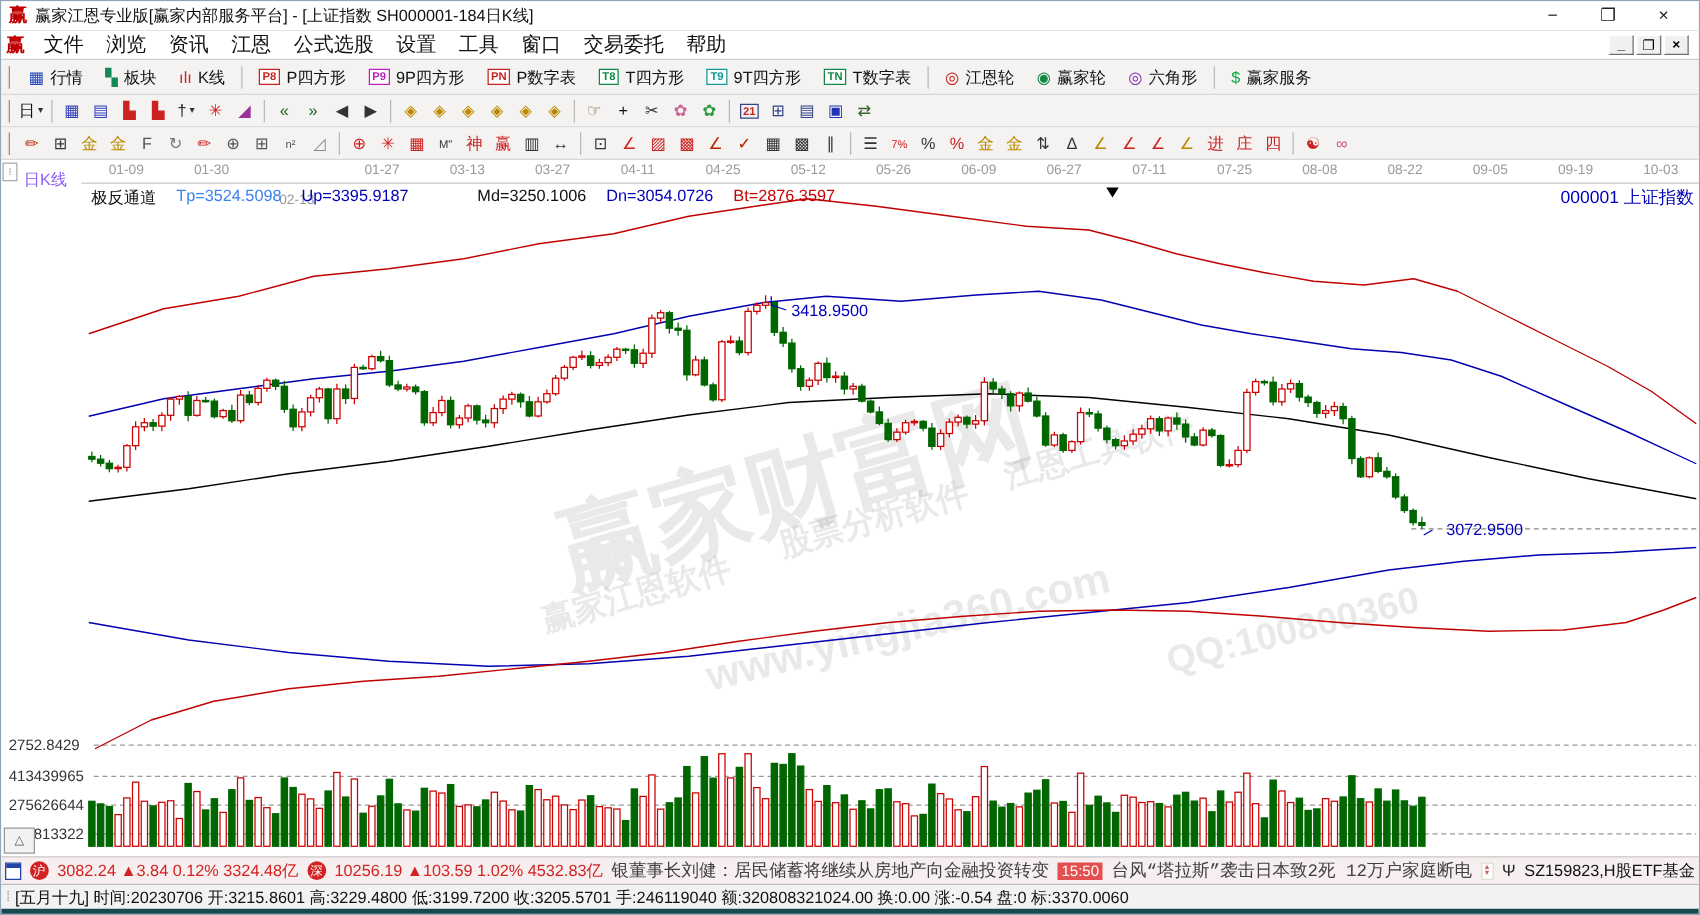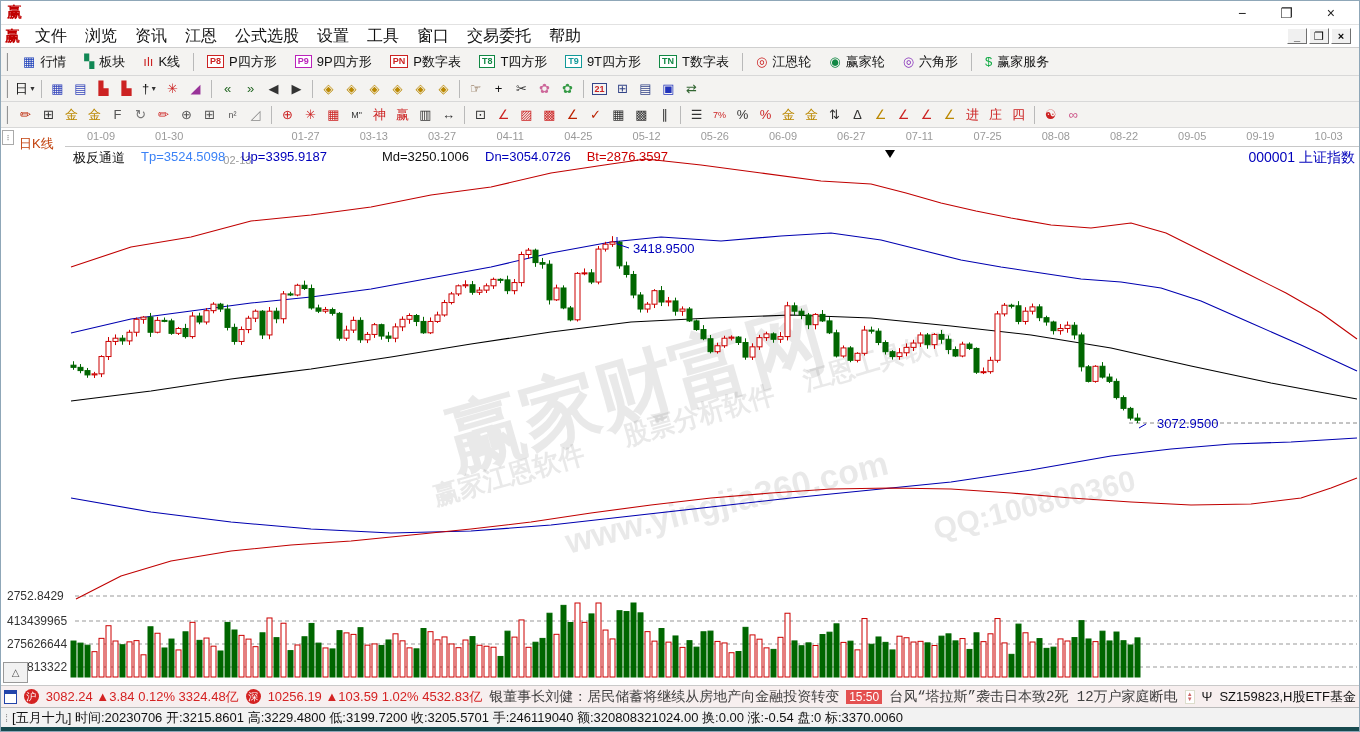--- a/index.html
+++ b/index.html
@@ -24,21 +24,21 @@
   .grip{width:4px;height:18px;border-left:2px ridge #e8e8e8;margin:0 4px 0 1px;}
   .abtn{display:flex;align-items:center;gap:5px;height:24px;padding:0 8px;font-size:13px;color:#111;cursor:default;border:1px solid transparent;}
   .abadge{font-size:9px;font-weight:bold;line-height:11px;border:1px solid;padding:0 2px;background:#fff;}
   .aglyph{font-size:13px;line-height:14px;}
   .tbtn{width:23px;height:21px;display:flex;align-items:center;justify-content:center;font-size:13px;cursor:default;border:1px solid transparent;position:relative;}
   .tbtn .caret{font-size:7px;color:#333;margin-left:1px;}
   .vsep{width:1px;height:18px;background:#b9b9b9;margin:0 4px;}
   
   #chart{position:absolute;top:127px;left:0;width:1360px;height:557px;background:#fff;}
   #corner-box{position:absolute;left:1px;top:2px;width:12px;height:15px;border:1px solid #aaa;font-size:8px;color:#777;text-align:center;line-height:13px;}
-  #period-label{position:absolute;left:18px;top:7px;color:#c2410c;font-size:13px;}
+  #period-label{position:absolute;left:18px;top:7px;color:#8b5cf6;font-size:13px;}
   #date-row{position:absolute;left:0;top:2px;width:100%;height:14px;}
   .date-tick{position:absolute;transform:translateX(-50%);font-size:11px;color:#9a9a9a;white-space:nowrap;}
   #axis-line{position:absolute;left:64px;right:0;top:18px;border-top:1px solid #c8c8c8;}
   #channel-row{position:absolute;left:72px;top:21px;display:flex;gap:16px;font-size:13px;white-space:nowrap;}
   #symbol-label{position:absolute;right:6px;top:21px;font-size:14px;color:#0000bb;text-align:center;}
   .wmark{position:absolute;color:rgba(120,120,120,0.16);font-weight:bold;white-space:nowrap;pointer-events:none;}
   #chart-svg{position:absolute;left:0;top:0;}
   .scale-label{position:absolute;left:6px;font-size:12px;color:#333;white-space:nowrap;}
   #expand-btn{position:absolute;left:2px;top:534px;width:25px;height:21px;background:#f2f2f2;border:1px solid #999;font-size:10px;color:#555;display:flex;align-items:center;justify-content:center;}
   
@@ -57,20 +57,21 @@
   #statusbar .grip2{color:#999;margin-right:4px;font-size:11px;}
   #bottom-strip{position:absolute;top:726px;left:0;width:100%;height:6px;background:#174a4f;}
 </style>
 </head>
 <body>
 
 <div id="app">
 
   <div id="titlebar">
     <span class="applogo">赢</span>
+    <span id="title-text">赢家江恩专业版[赢家内部服务平台] - [上证指数  SH000001-184日K线]</span>
     <span class="wincontrols">
       <span>−</span>
       <span>❐</span>
       <span>×</span>
     </span>
   </div>
 
   <div id="menubar">
     <span class="applogo">赢</span>
     <span id="menu-items"><span class="menu-item">文件</span><span class="menu-item">浏览</span><span class="menu-item">资讯</span><span class="menu-item">江恩</span><span class="menu-item">公式选股</span><span class="menu-item">设置</span><span class="menu-item">工具</span><span class="menu-item">窗口</span><span class="menu-item">交易委托</span><span class="menu-item">帮助</span></span>

